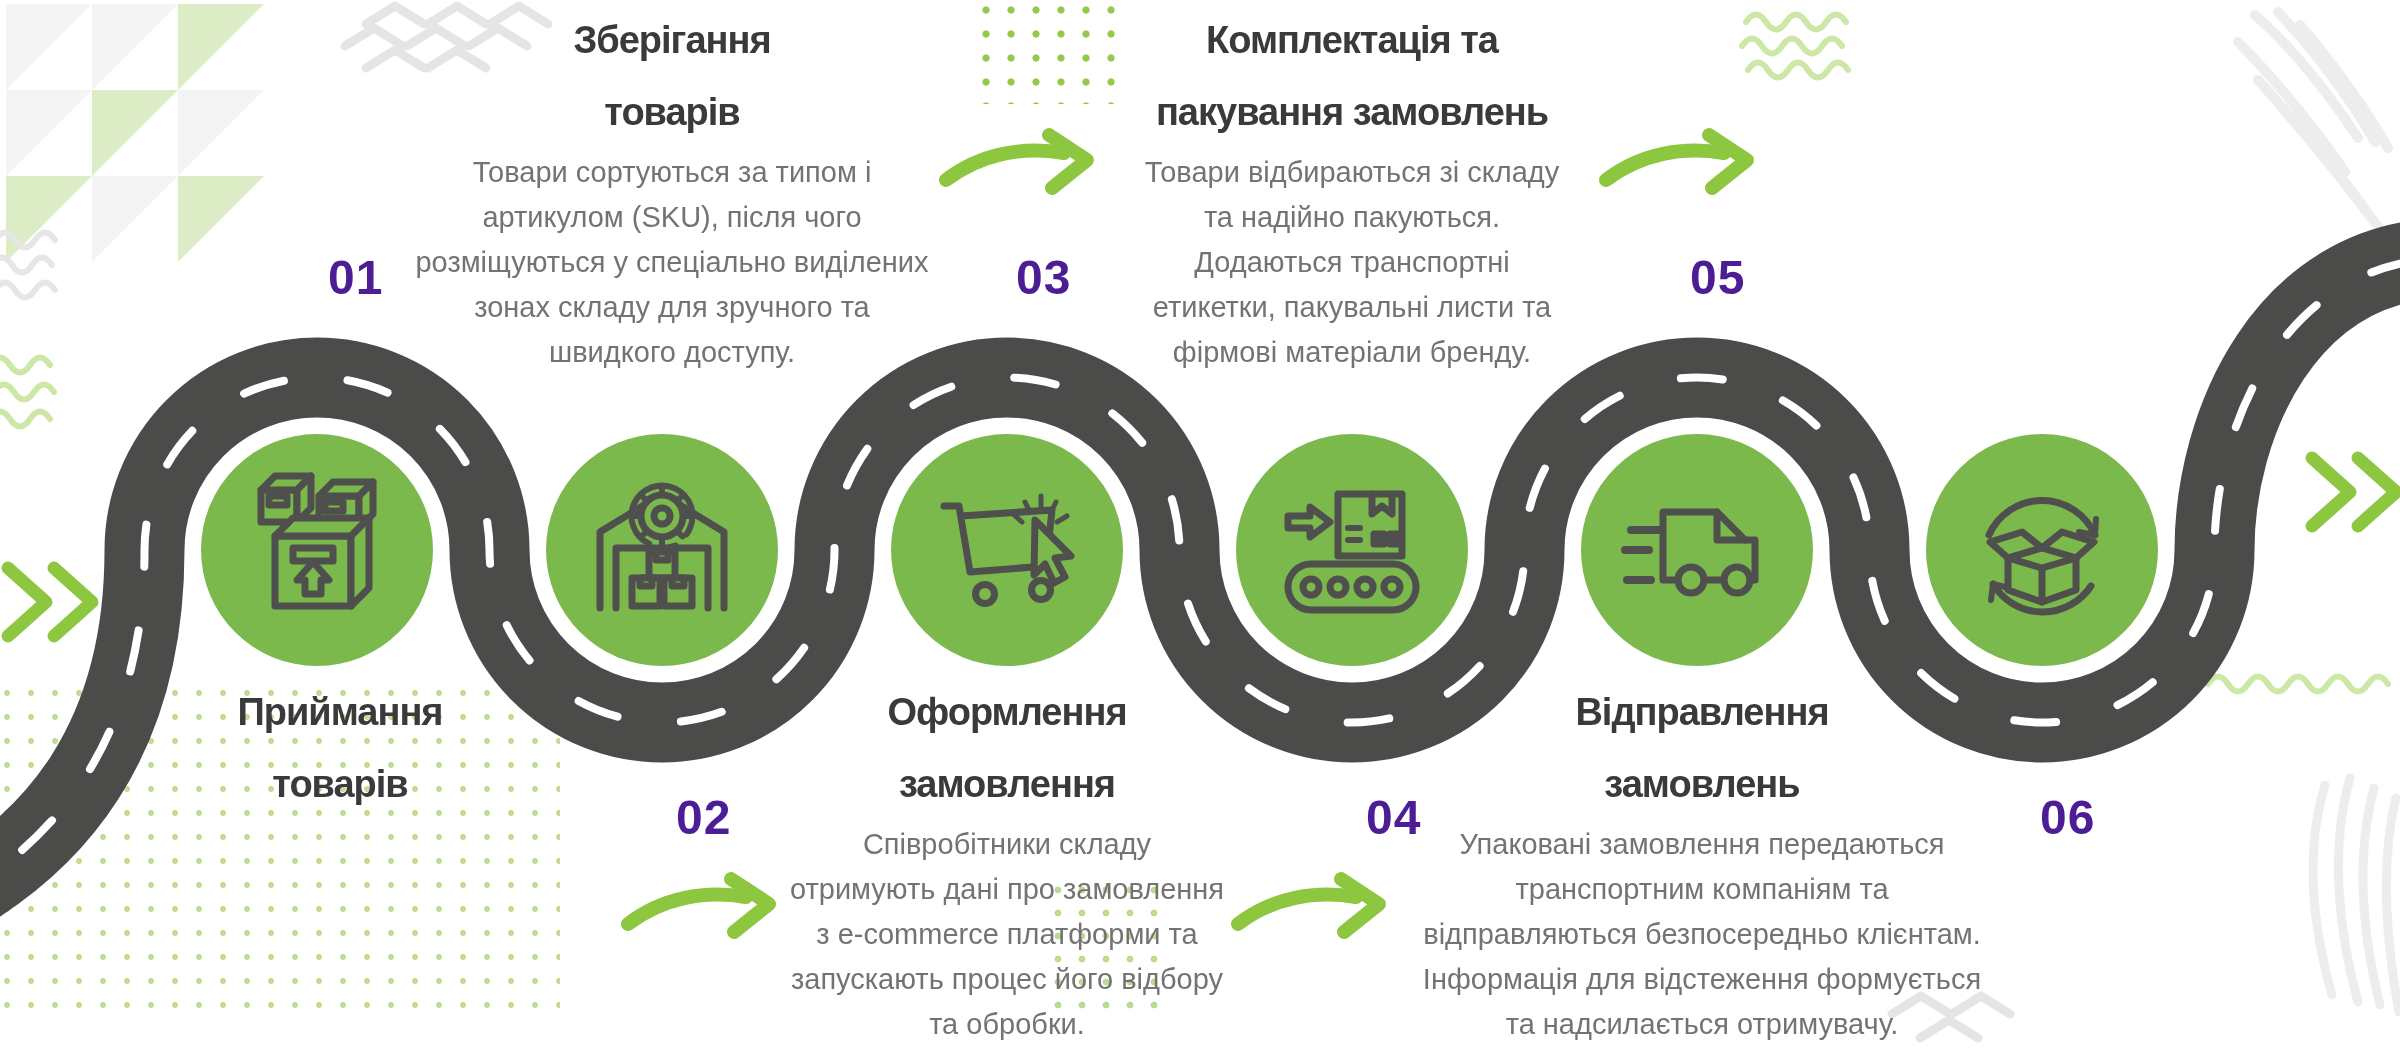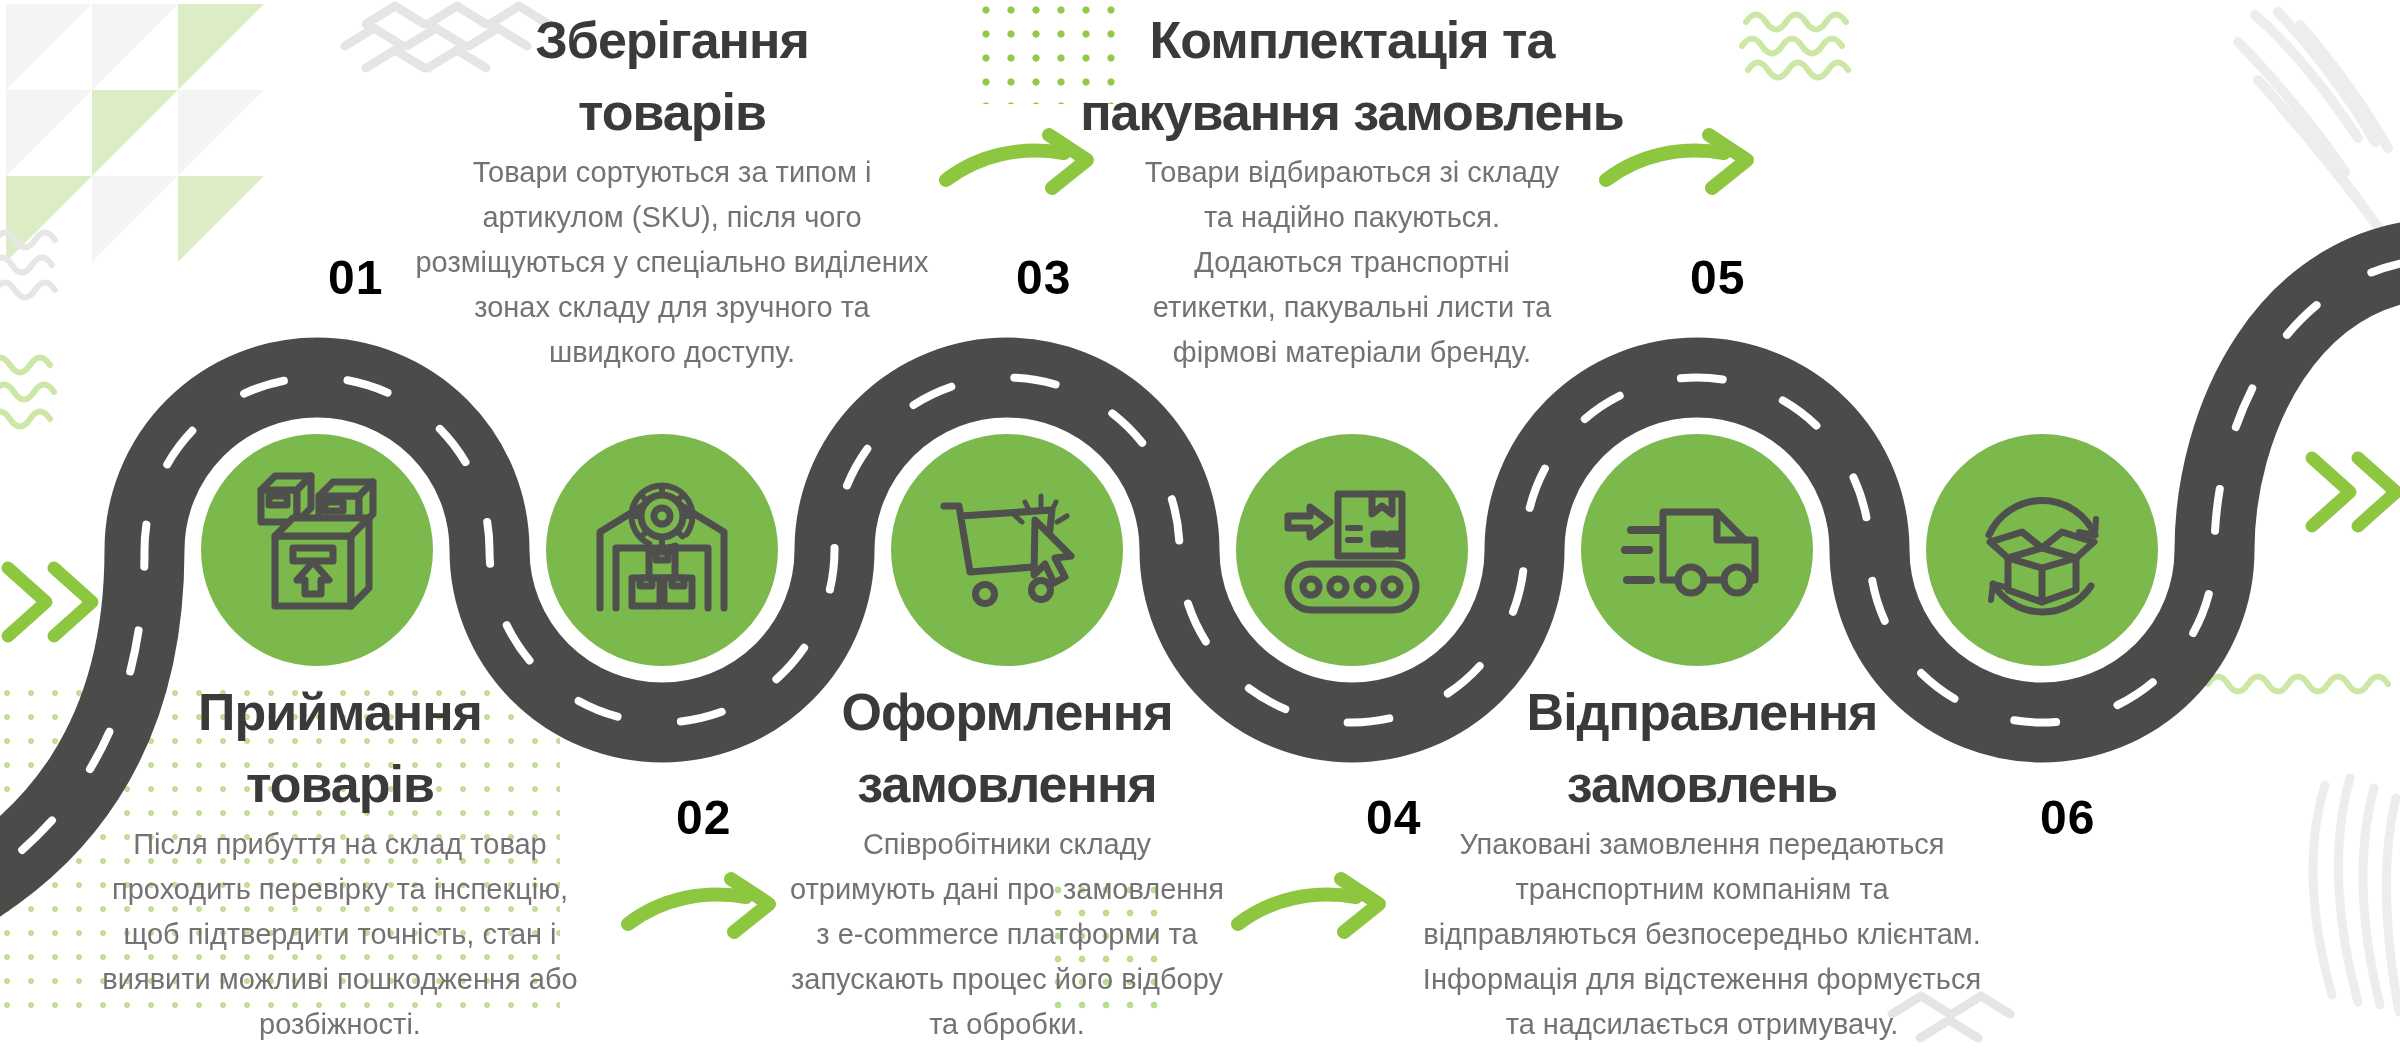--- a/index.html
+++ b/index.html
@@ -11,24 +11,24 @@
     background-image:radial-gradient(circle at 4px 4px,rgba(141,198,63,.95) 3.2px,transparent 4px);
     background-size:25px 24px;}
   .dots-bl{left:4px;top:690px;width:556px;height:322px;
     background-image:radial-gradient(circle at 3px 3px,rgba(141,198,63,.55) 2.6px,transparent 3.4px);
     background-size:24px 24px;}
   .dots-bm{left:1054px;top:886px;width:112px;height:126px;
     background-image:radial-gradient(circle at 4px 4px,rgba(170,212,112,.8) 3px,transparent 3.8px);
     background-size:24px 23px;}
   svg.layer{position:absolute;left:0;top:0;z-index:1;}
   .txt{position:absolute;z-index:2;text-align:center;}
-  .step-title{font-weight:700;font-size:52px;line-height:72px;color:#3a3a3a;
+  .step-title{font-weight:700;font-size:38px;line-height:72px;color:#3a3a3a;
     white-space:pre-line;letter-spacing:-1px;padding-top:4px;}
   .step-desc{font-size:29px;line-height:45px;color:#737373;white-space:pre-line;margin-top:2px;}
-  .num{position:absolute;z-index:2;font-size:48px;font-weight:700;color:#000000;letter-spacing:1px;}
+  .num{position:absolute;z-index:2;font-size:48px;font-weight:700;color:#4c1d95;letter-spacing:1px;}
   .b1{left:50px;top:672px;width:580px;}
   .b2{left:382px;top:0px;width:580px;}
   .b3{left:712px;top:672px;width:590px;}
   .b4{left:1052px;top:0px;width:600px;}
   .b5{left:1362px;top:672px;width:680px;}
   .b6{left:1722px;top:0px;width:650px;}
   .n1{left:328px;top:250px;} .n2{left:676px;top:790px;} .n3{left:1016px;top:250px;}
   .n4{left:1366px;top:790px;} .n5{left:1690px;top:250px;} .n6{left:2040px;top:790px;}
 </style>
 </head>
@@ -279,25 +279,20 @@
   <div class="num n1">01</div>
   <div class="num n2">02</div>
   <div class="num n3">03</div>
   <div class="num n4">04</div>
   <div class="num n5">05</div>
   <div class="num n6">06</div>
 
   <div class="txt b1">
     <div class="step-title">Приймання
 товарів</div>
-    <div class="step-desc">Після прибуття на склад товар
-проходить перевірку та інспекцію,
-щоб підтвердити точність, стан і
-виявити можливі пошкодження або
-розбіжності.</div>
   </div>
   <div class="txt b2">
     <div class="step-title">Зберігання
 товарів</div>
     <div class="step-desc">Товари сортуються за типом і
 артикулом (SKU), після чого
 розміщуються у спеціально виділених
 зонах складу для зручного та
 швидкого доступу.</div>
   </div>

